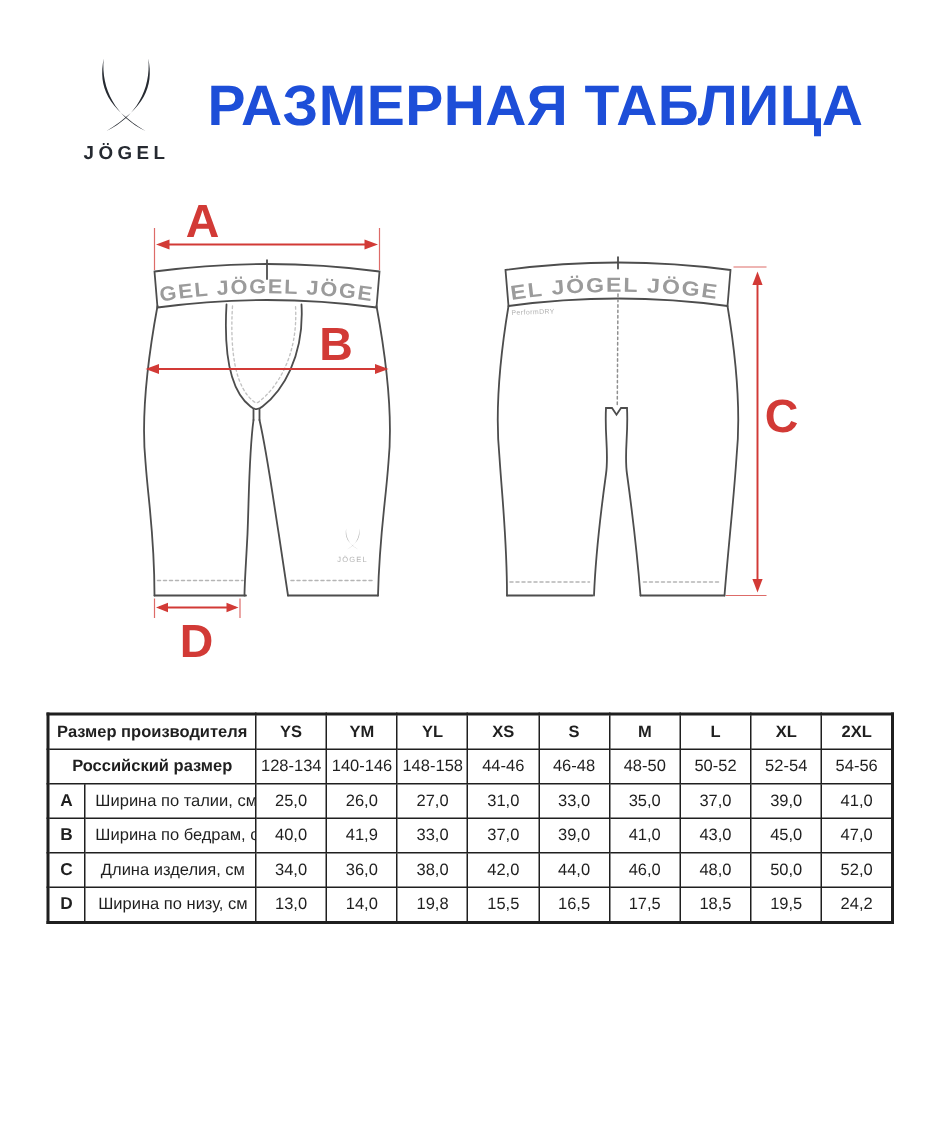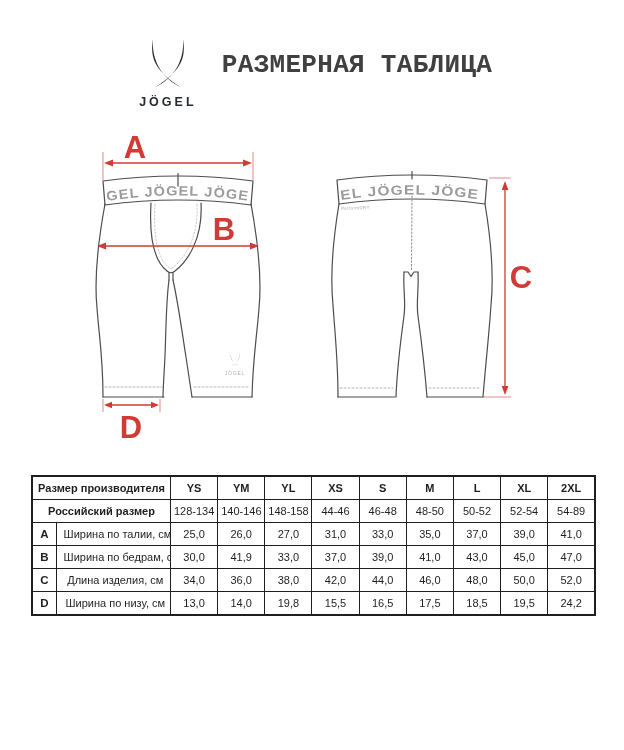--- a/index.html
+++ b/index.html
@@ -10,23 +10,22 @@
   
   .header{
     height:130px;box-sizing:border-box;padding-top:38px;
     display:flex;justify-content:center;align-items:flex-start;gap:18px;
   }
   .logo{display:flex;flex-direction:column;align-items:center;width:72px;}
   .logo-text{
     font-weight:bold;font-size:12.5px;letter-spacing:3px;color:#262a31;margin-top:3px;
   }
   .title{
-    margin:12px 0 0 0;font-size:26px;font-weight:bold;color:#404040;letter-spacing:.3px;
+    margin:12px 0 0 0;font-size:38px;font-weight:bold;color:#1d4ed8;letter-spacing:.3px;
     white-space:nowrap;
-    font-family:Liberation Mono, monospace;
   }
   
   .diagram-wrap{height:330px;}
   .diagram-svg{display:block;}
   
   .table-wrap{padding:15px 0 0 31px;}
   table.size-table{
     border-collapse:collapse;table-layout:fixed;width:565px;
     border:2px solid #1f1f1f;
   }
@@ -190,39 +189,39 @@
           <tr>
             <th class="hdr-label" colspan="2">Российский размер</th>
             <td>128-134</td>
             <td>140-146</td>
             <td>148-158</td>
             <td>44-46</td>
             <td>46-48</td>
             <td>48-50</td>
             <td>50-52</td>
             <td>52-54</td>
-            <td>54-89</td>
+            <td>54-56</td>
           </tr>
           <tr>
             <th class="letter">A</th>
             <td class="mlabel">Ширина по талии, см</td>
             <td>25,0</td>
             <td>26,0</td>
             <td>27,0</td>
             <td>31,0</td>
             <td>33,0</td>
             <td>35,0</td>
             <td>37,0</td>
             <td>39,0</td>
             <td>41,0</td>
           </tr>
           <tr>
             <th class="letter">B</th>
             <td class="mlabel">Ширина по бедрам, см</td>
-            <td>30,0</td>
+            <td>40,0</td>
             <td>41,9</td>
             <td>33,0</td>
             <td>37,0</td>
             <td>39,0</td>
             <td>41,0</td>
             <td>43,0</td>
             <td>45,0</td>
             <td>47,0</td>
           </tr>
           <tr>

